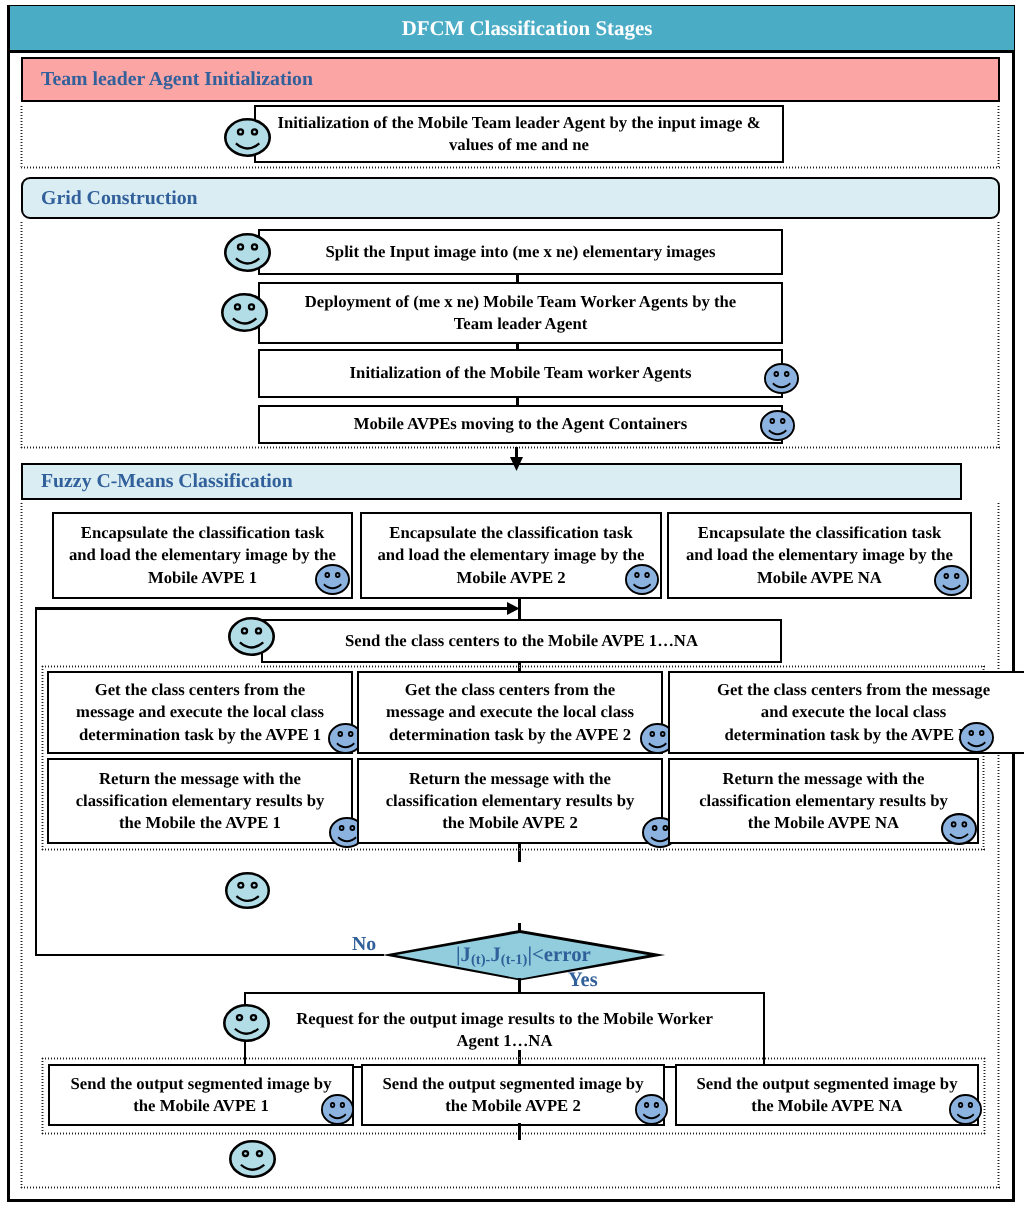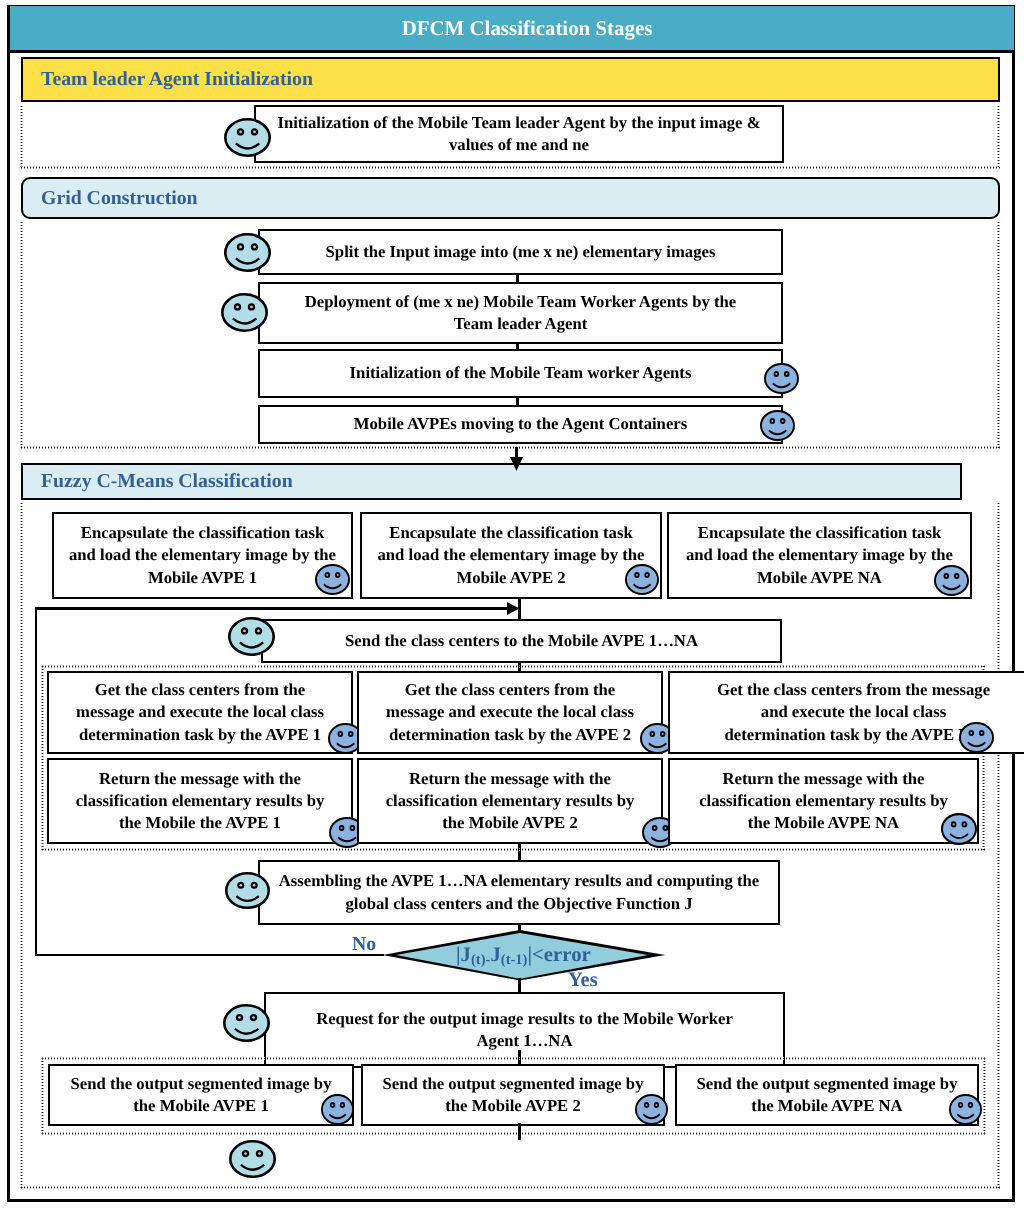--- a/index.html
+++ b/index.html
@@ -58,21 +58,21 @@
 </head>
 <body>
 
 <div id="canvas">
   <div class="abs" id="outer"></div>
   <div class="abs" id="titlebar" style="background: rgb(75, 172, 198);">
     <div class="t">DFCM Classification Stages</div>
   </div>
   <div class="abs" id="titlebar-rule"></div>
 
-  <div class="abs stagehdr" style="left: 21px; top: 57px; width: 979px; height: 45px; background: #fde047;">
+  <div class="abs stagehdr" style="left: 21px; top: 57px; width: 979px; height: 45px; background: #fca5a5;">
     <div class="lbl">Team leader Agent Initialization</div>
   </div>
   <div class="abs dotline v" style="left:20px;top:106px;height:63px;"></div>
   <div class="abs dotline v" style="left:997px;top:106px;height:63px;"></div>
   <div class="abs dotline h" style="left:21px;top:166px;width:979px;"></div>
   <div class="abs pbox" style="left:254px;top:105px;width:530px;height:58px;">
     <div class="tx">
         <div>Initialization of the Mobile Team leader Agent by the input image &amp;<br>values of me and ne</div>
       </div>
   </div>
@@ -240,42 +240,37 @@
 
   <div class="abs pbox" style="left:668px;top:758px;width:311px;height:86px;">
     <div class="tx">
         <div>Return the message with the<br>classification elementary results by<br>the Mobile AVPE NA</div>
       </div>
   </div>
   <svg class="abs" style="left: 941px; top: 813px; width: 36px; height: 32px; --sf: #8cb2df;">
       <use href="#smiley"></use>
     </svg>
 
-  <div class="abs pbox" style="left:258px;top:860px;width:522px;height:65px;">
-    <div class="tx">
-        <div>Assembling the AVPE 1…NA elementary results and computing the<br>global class centers and the Objective Function J</div>
-      </div>
-  </div>
   <svg class="abs" style="left: 225px; top: 872px; width: 45px; height: 37px; --sf: #b2dce6;">
       <use href="#smiley"></use>
     </svg>
 
   <div class="abs hline" style="left:34.5px;top:953.8px;width:349px;height:2.6px;"></div>
   <div class="dlabel" style="left:352px;top:933px;font-size:19.8px;">No</div>
   <svg class="abs" style="left:380px;top:926px;width:290px;height:60px;overflow:visible">
     <polygon points="2.5,29 140,3.9 285.2,29 140,54.6" fill="#000"></polygon>
     <polygon points="16,29 140,6.9 268,29 140,52.7" fill="#91cddc"></polygon>
   </svg>
   <div class="dtext" style="left:456px;top:943px;font-size:20.8px;">
     <span>|J</span><sub>(t)-</sub><span>J</span><sub>(t-1)</sub><span>|&lt;error</span>
   </div>
   <div class="dlabel" style="left:568px;top:969px;font-size:20.5px;">Yes</div>
   <div class="abs vline" style="left:518px;top:978px;width:2.6px;height:15px;"></div>
 
-  <div class="abs pbox" style="left:264px;top:992px;width:521px;height:76px;">
+  <div class="abs pbox" style="left:244px;top:992px;width:521px;height:76px;">
     <div class="tx">
         <div>Request for the output image results to the Mobile Worker<br>Agent 1…NA</div>
       </div>
   </div>
   <svg class="abs" style="left: 223px; top: 1004px; width: 47px; height: 38px; --sf: #b2dce6;">
       <use href="#smiley"></use>
     </svg>
 
   <div class="abs vline" style="left:518px;top:1050px;width:2.6px;height:17px;"></div>
 

